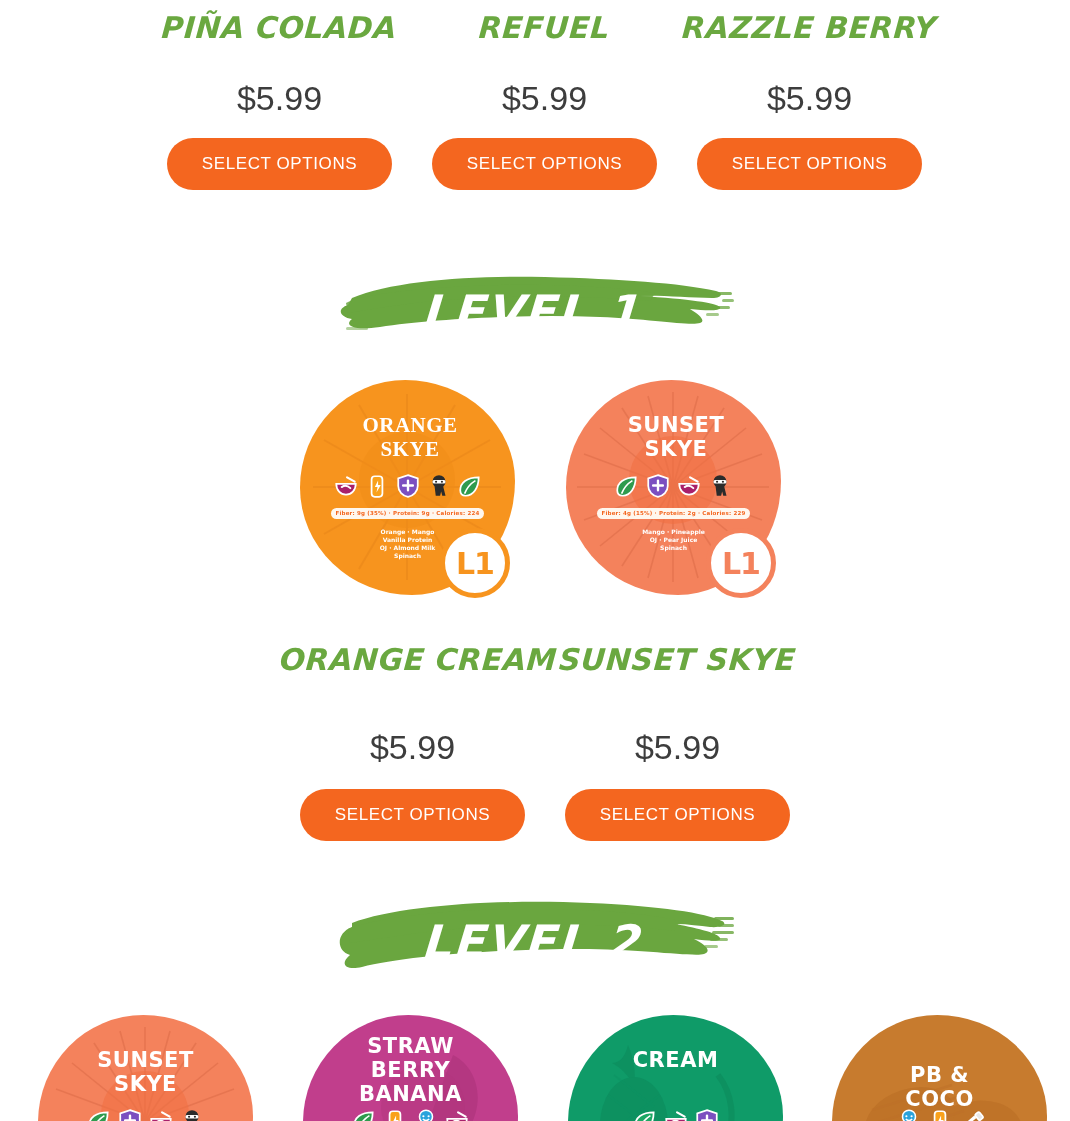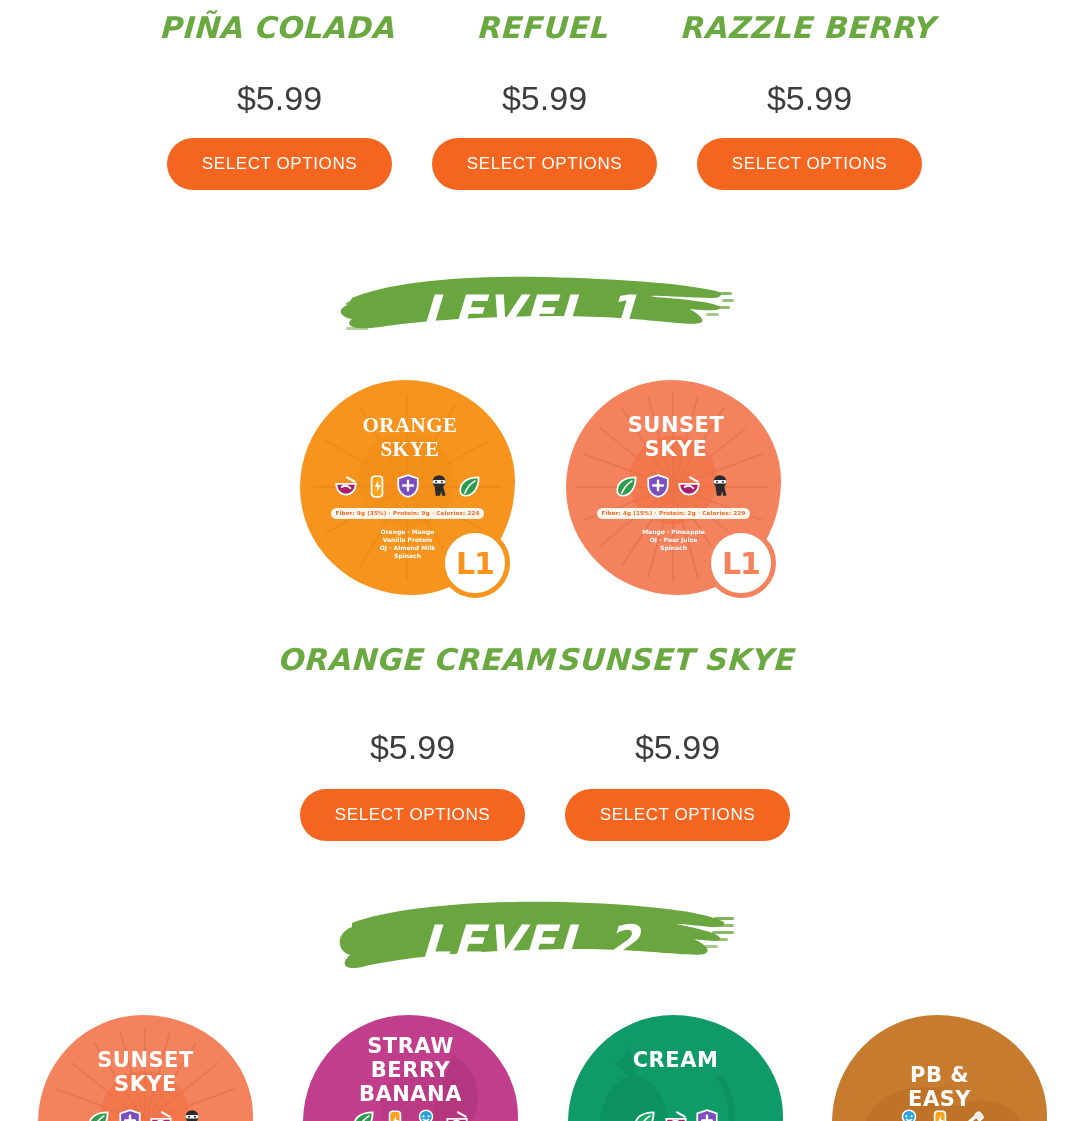--- a/index.html
+++ b/index.html
@@ -456,21 +456,21 @@
           </g>
           <g stroke="#bd7128" stroke-width="2.5" opacity=".5" fill="none">
             <path d="M40 95 L120 70"></path>
               <path d="M44 108 L126 82"></path>
               <path d="M50 121 L132 96"></path>
           </g>
         </svg>
       </div>
       <div class="badge-title" style="top:36px;margin-top:12px;">
         <div>PB &amp;</div>
-        <div>EASY</div>
+        <div>COCO</div>
       </div>
       <div class="icon-row" style="top:93px;width:215px;">
         <svg class="ico" viewBox="0 0 24 24">
             <circle cx="12" cy="8" r="6" fill="#2BA3DC" stroke="#fff" stroke-width="1.4"></circle>
             <circle cx="9.6" cy="7.6" r="1" fill="#fff"></circle>
             <circle cx="14.4" cy="7.6" r="1" fill="#fff"></circle>
             <path d="M9.5 10.5c1.6 1.4 3.4 1.4 5 0" stroke="#fff" stroke-width="1.4" fill="none" stroke-linecap="round"></path>
             <path d="M7 14h10l1.5 8h-13z" fill="#2BA3DC" stroke="#fff" stroke-width="1.2"></path>
           </svg>
         <svg class="ico" viewBox="0 0 24 24">

